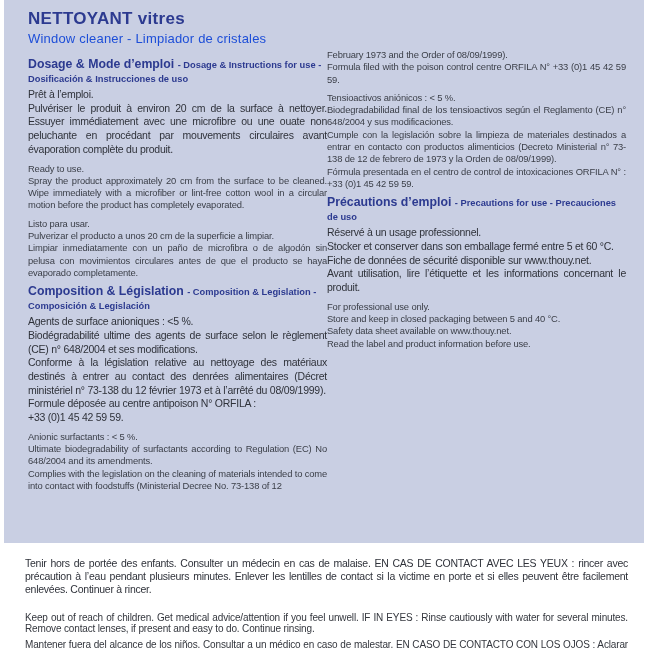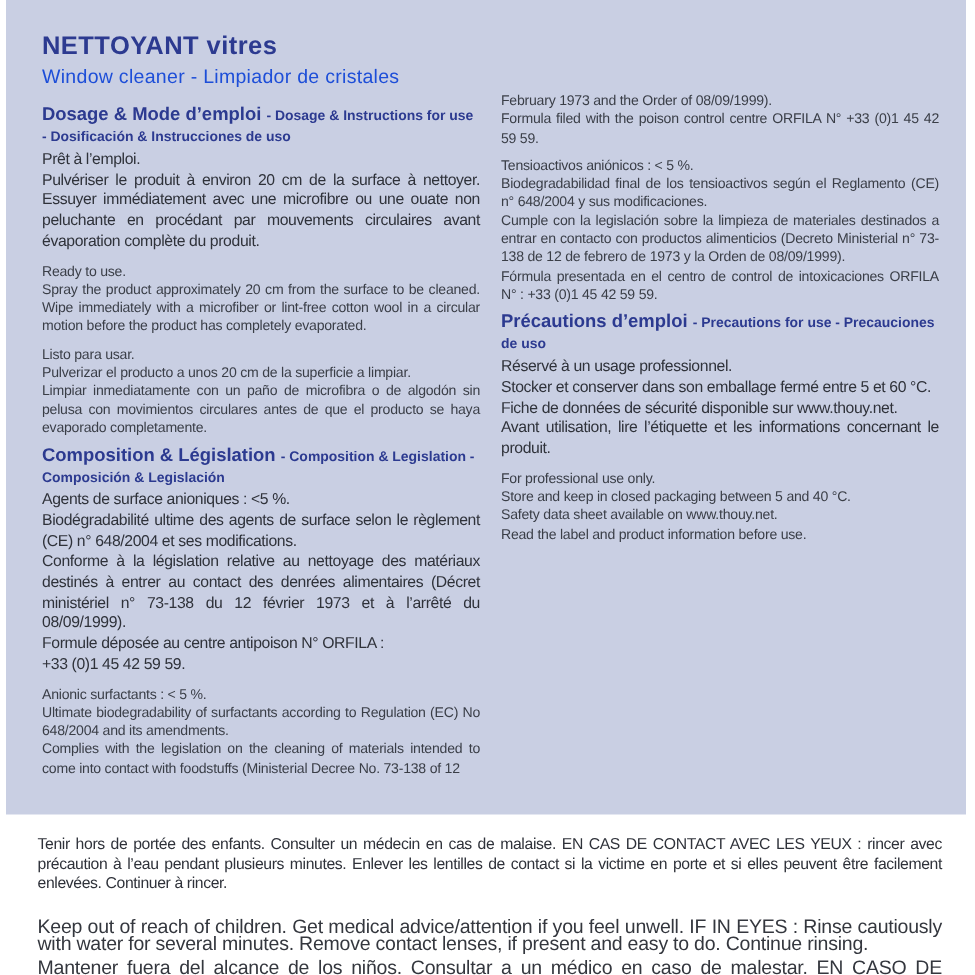--- a/index.html
+++ b/index.html
@@ -16,39 +16,38 @@
     overflow: hidden;
   }
   .panel {
     position: absolute;
     left: 4px;
     top: 0;
     width: 640px;
     height: 543px;
     background: #c9cfe3;
     box-sizing: border-box;
-    padding: 21px 18px 0 24px;
+    padding: 9px 18px 0 24px;
   }
   .title {
     color: #2c3a90;
     font-size: 17px;
     line-height: 19px;
     font-weight: 600;
     letter-spacing: 0.3px;
   }
   .subtitle {
     color: #1d4ed8;
     font-size: 13px;
     line-height: 14px;
     margin-top: 4px;
     letter-spacing: 0.2px;
   }
   .columns {
     display: flex;
-    gap: 14px;
     margin-top: 0;
   }
   .col { flex: 1; min-width: 0; }
   .sec-heading {
     color: #2c3a90;
     font-weight: bold;
     font-size: 12.3px;
     line-height: 12.5px;
     margin: 2px 0 3px 0;
   }
@@ -80,21 +79,21 @@
   }
   .f-fr {
     font-size: 10.5px;
     line-height: 13.2px;
     color: #2f323a;
     text-align: justify;
     letter-spacing: -0.25px;
     margin-bottom: 15px;
   }
   .f-sec {
-    font-size: 13px;
+    font-size: 10px;
     line-height: 11.3px;
     color: #34373e;
     text-align: justify;
     letter-spacing: -0.15px;
     margin-bottom: 5px;
   }
 </style>
 </head>
 <body>
 

